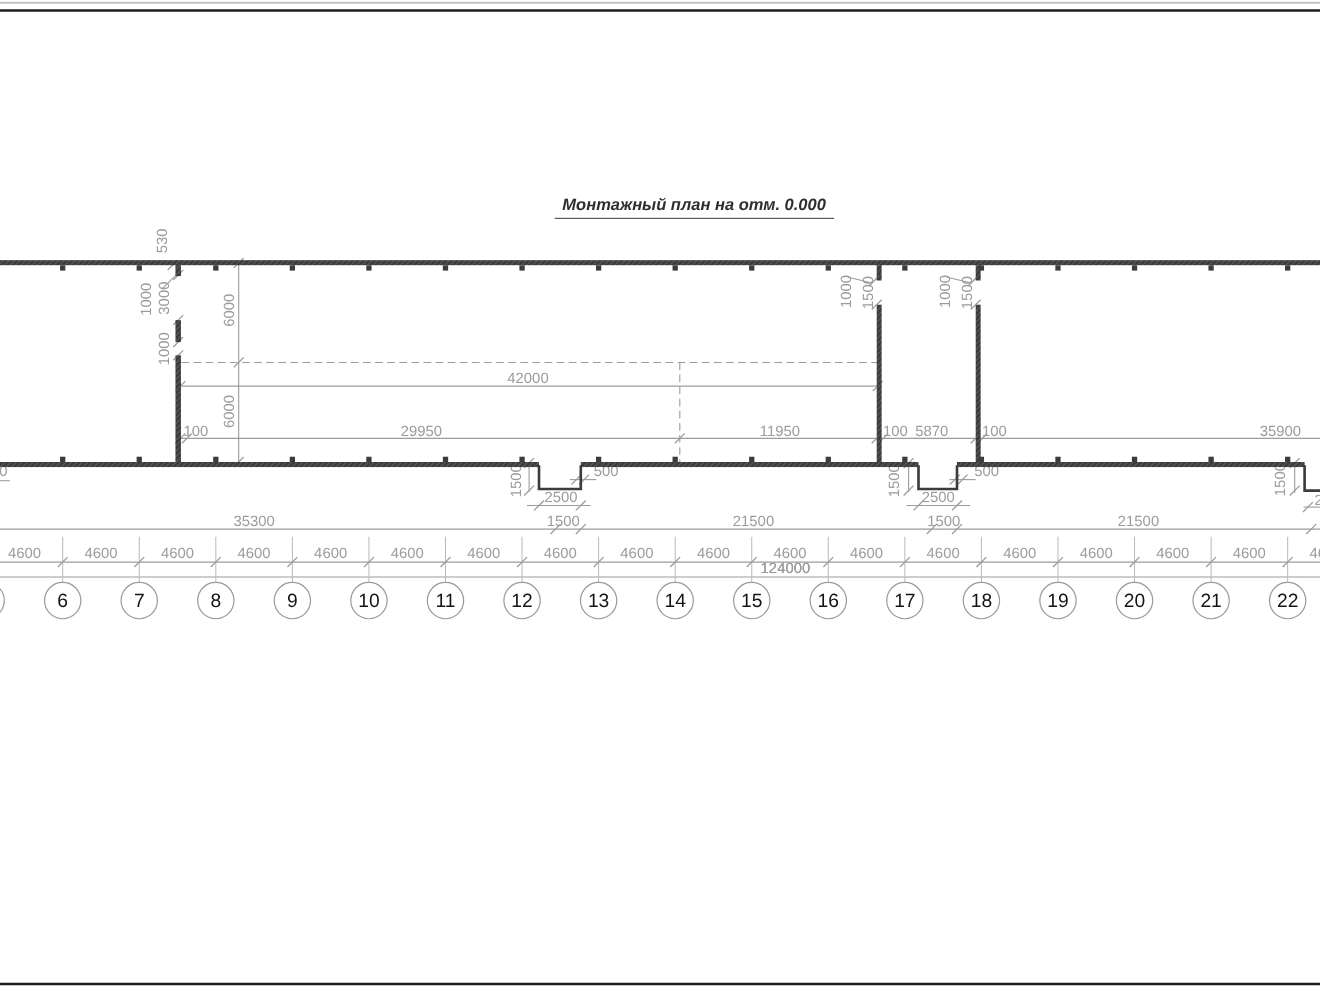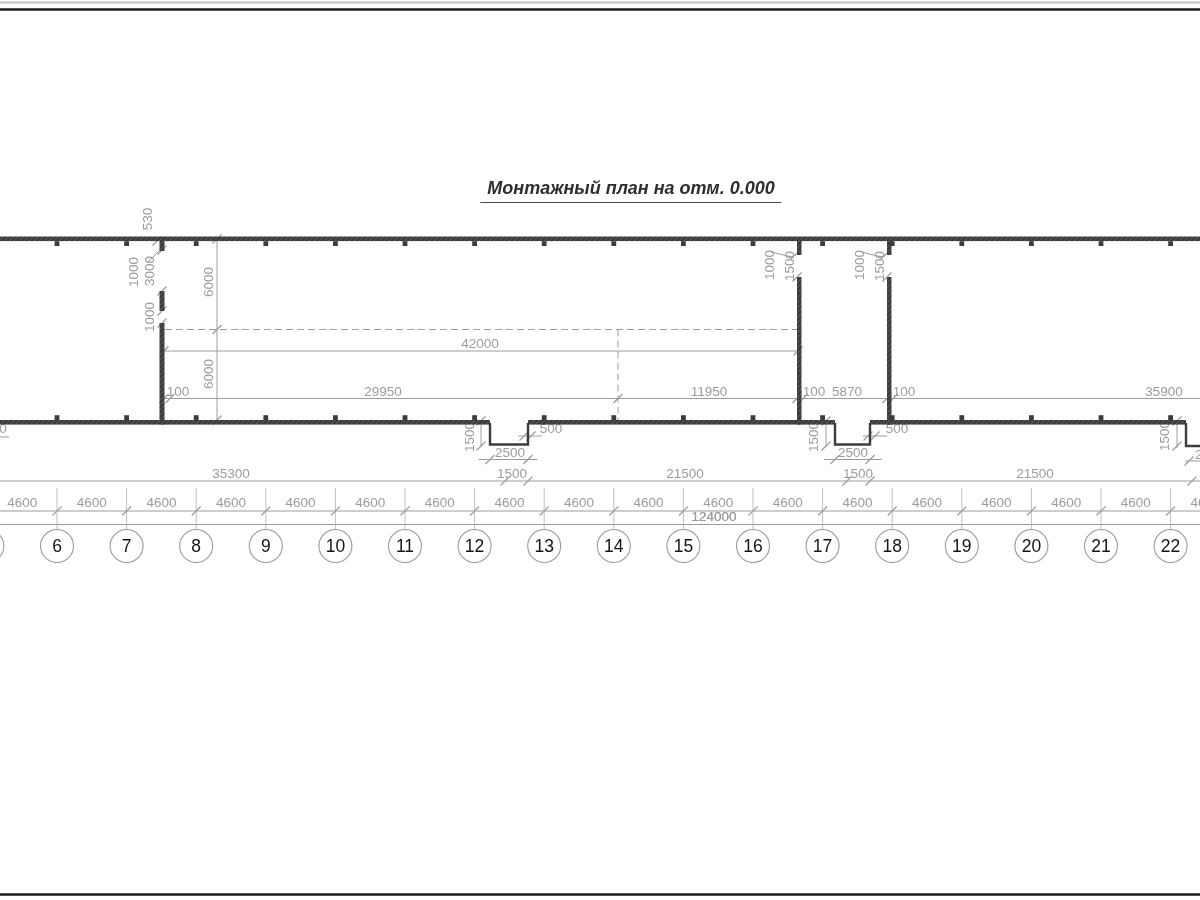--- a/index.html
+++ b/index.html
@@ -3,21 +3,21 @@
 <meta charset="utf-8">
 <style>
   html,body{margin:0;padding:0;background:#fff;width:1200px;height:900px;overflow:hidden;}
   #stage{position:relative;width:1200px;height:900px;background:#ffffff;font-family:"Liberation Sans",sans-serif;}
   svg{position:absolute;left:0;top:0;}
   svg text{font-family:"Liberation Sans",sans-serif;}
   .drawing-title{
     position:absolute;
     top:178px;left:631px;transform:translateX(-50%);
     font-family:"Liberation Sans",sans-serif;
-    font-size:18px;font-style:italic;font-weight:bold;color:#2e2e2e;
+    font-size:15px;font-style:italic;font-weight:bold;color:#2e2e2e;
     border-bottom:1.6px solid #4a4a4a;padding:0 7px 3px 7px;white-space:nowrap;text-align:center;
   }
 </style>
 </head>
 <body>
 
 <div id="stage">
   <svg id="plan" width="1200" height="900" viewBox="0 0 1200 900" xmlns="http://www.w3.org/2000/svg">
     <defs>
       <pattern id="wallhatch" width="5" height="5" patternUnits="userSpaceOnUse">

